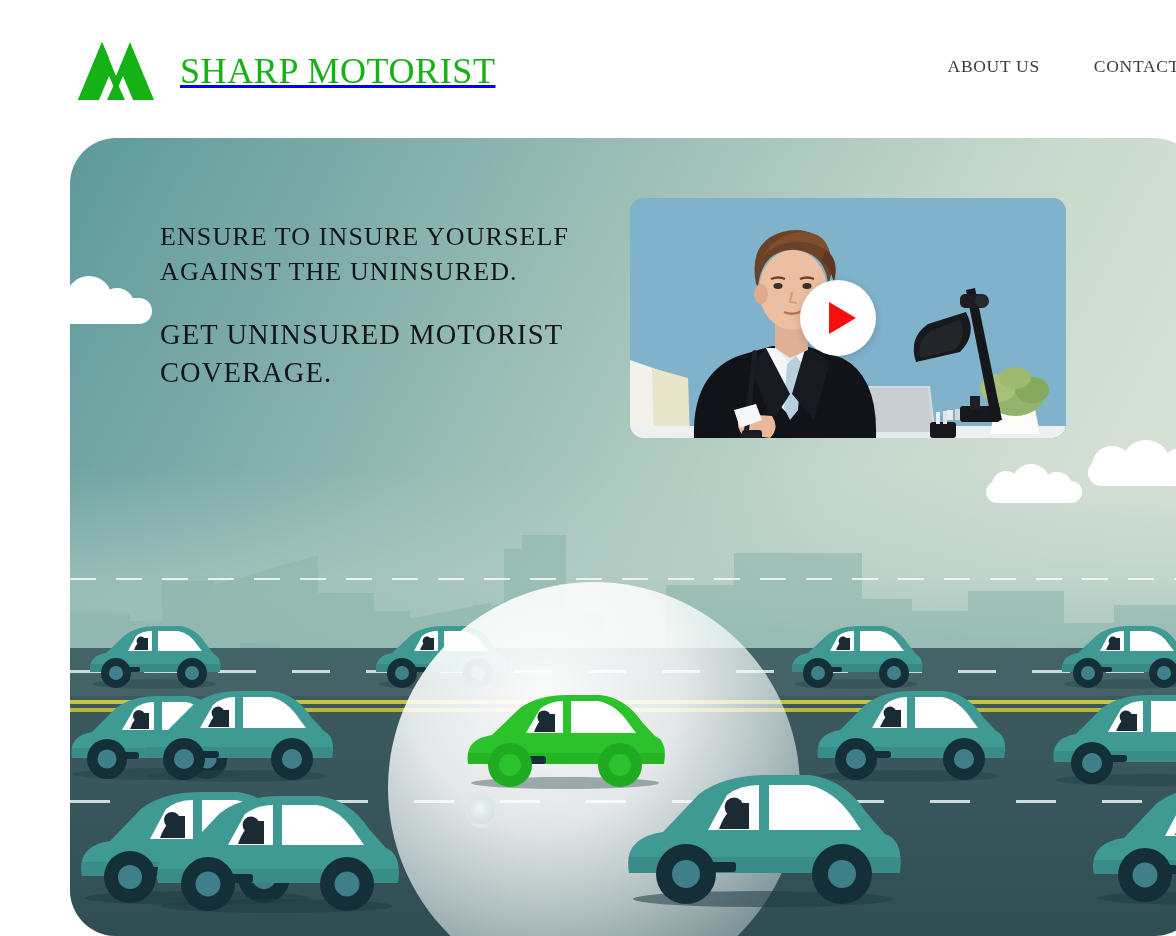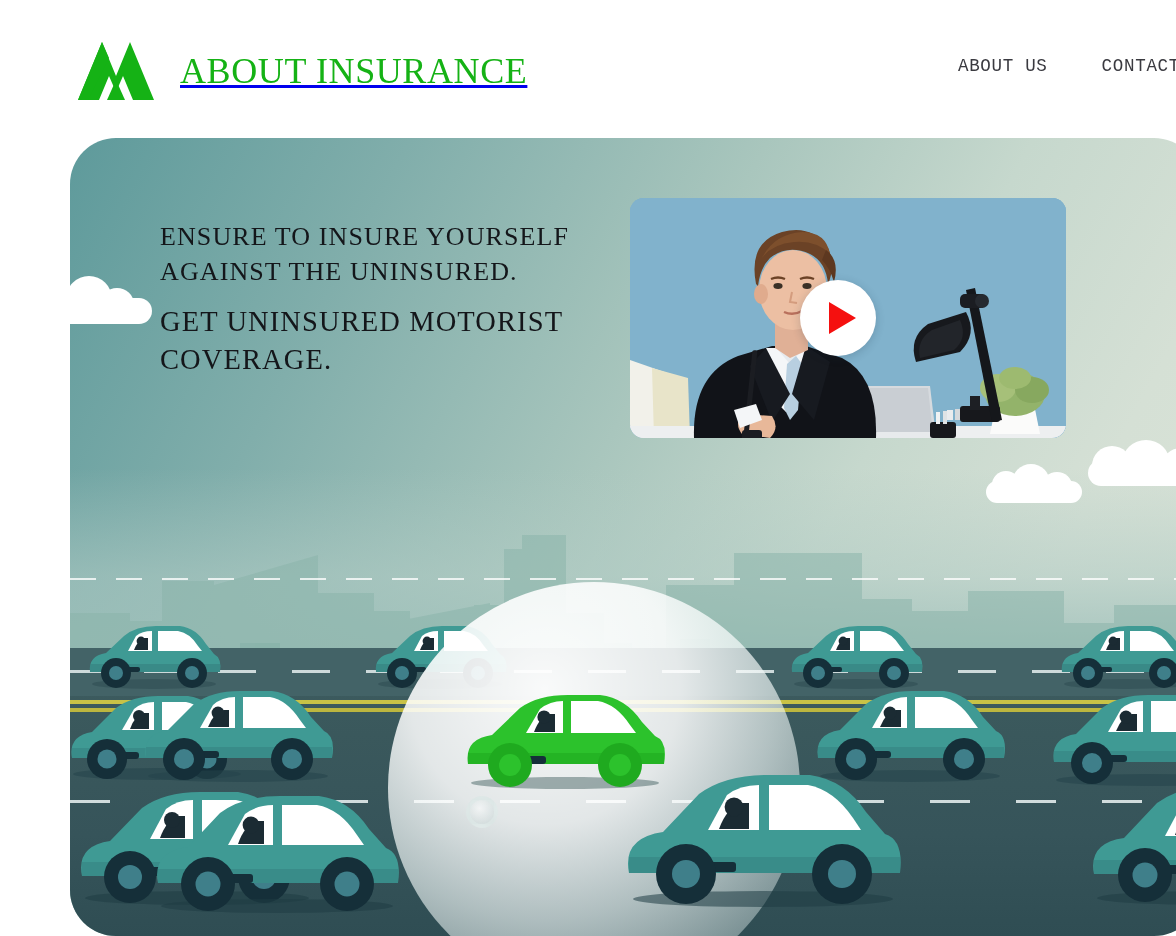--- a/index.html
+++ b/index.html
@@ -19,21 +19,21 @@
   }
   .brand { position:absolute; left:76px; top:40px; display:flex; align-items:center; gap:24px; }
   .logo-mark { width:80px; height:62px; display:block; }
   .brand-name {
     font-family:"Liberation Serif", serif;
     font-size:36px; letter-spacing:0.6px;
     color:#15b215; white-space:nowrap;
   }
   .main-nav { position:absolute; right:0px; top:56px; display:flex; align-items:center; }
   .nav-link {
-    font-family:Liberation Mono, monospace;
+    font-family:Liberation Serif, serif;
     font-size:17.5px; letter-spacing:0.7px;
     color:#3a3a40; text-decoration:none; white-space:nowrap;
   }
   .nav-link.about { margin-right:54px; }
   .nav-link.contact { margin-right:-4px; }
 
   
   .hero {
     position:absolute; left:70px; top:138px;
     width:1130px; height:798px;
@@ -124,21 +124,21 @@
   .car svg { display:block; width:100%; height:100%; overflow:visible; }
 
   
   .hero-copy { position:absolute; left:90px; top:82px; width:420px; }
   .headline {
     font-family:"Liberation Serif", serif;
     font-size:26px; line-height:1.33;
     letter-spacing:1.1px; color:#14161a;
   }
   .subline {
-    margin-top:14px;
+    margin-top:27px;
     font-family:"Liberation Serif", serif;
     font-size:28.5px; line-height:1.33;
     letter-spacing:1.1px; color:#14161a;
   }
 
   
   .video-card {
     position:absolute; left:560px; top:60px;
     width:436px; height:240px;
     border-radius:14px; overflow:hidden;
@@ -169,21 +169,21 @@
   <header class="site-header">
 
     <a class="brand" href="#">
       <span class="logo-mark-wrap">
         <svg class="logo-mark" viewBox="0 0 80 62" aria-hidden="true">
           <path d="M2 60 L26 2 L40 36 L54 2 L78 60 L57 60 L47 36 L40 52 L33 36 L23 60 Z" fill="#15b215"></path>
           <path d="M31 60 L40 40 L49 60 Z" fill="#15b215"></path>
           <path d="M2 60 L26 2 L33 18 L12 60 Z" fill="#15b215"></path>
         </svg>
       </span>
-      <span class="brand-name">ABOUT INSURANCE</span>
+      <span class="brand-name">SHARP MOTORIST</span>
     </a>
 
     <nav class="main-nav">
       <a class="nav-link about" href="#">ABOUT US</a>
       <a class="nav-link contact" href="#">CONTACT</a>
     </nav>
 
   </header>
 
   <section class="hero">

